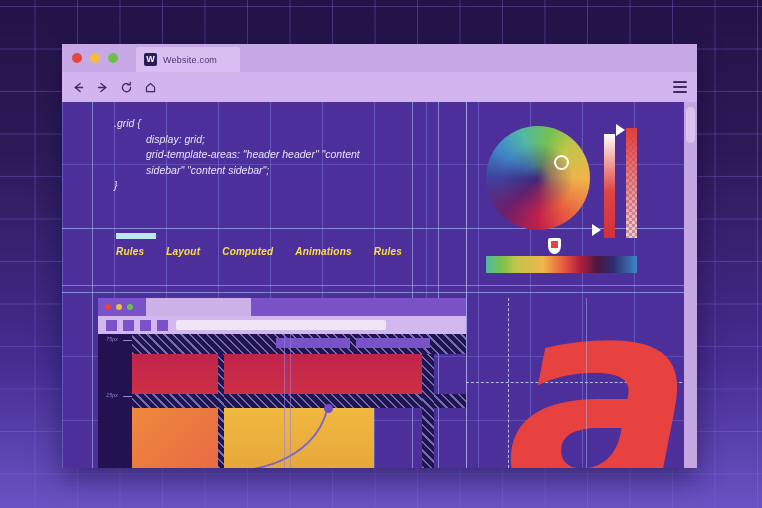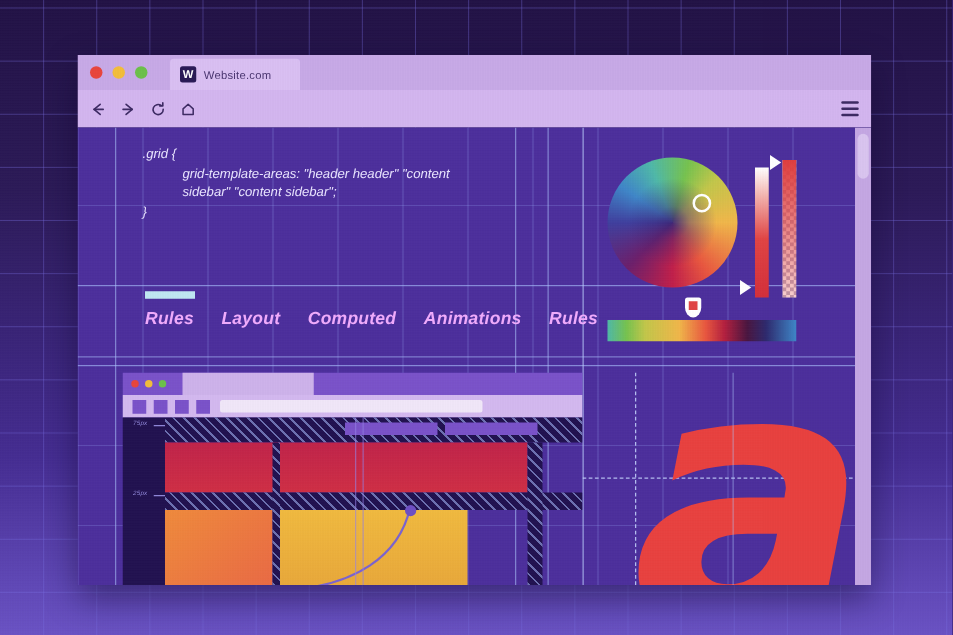--- a/index.html
+++ b/index.html
@@ -85,21 +85,21 @@
     position:absolute;left:52px;top:14px;width:350px;
     font-family:"Liberation Sans", sans-serif;
     font-size:10.5px;line-height:15.5px;color:#e9e4ff;white-space:pre;
   }
   .code .ind{padding-left:32px;display:block;}
 
   
   .dt-tabs{
     position:absolute;left:54px;top:144px;display:flex;gap:22px;align-items:center;
   }
-  .dt-tab{font-size:14px;font-weight:bold;color:#f0abfc;letter-spacing:.2px;}
+  .dt-tab{font-size:10px;font-weight:bold;color:#fde047;letter-spacing:.2px;}
   .dt-underline{position:absolute;left:54px;top:131px;width:40px;height:6px;background:#bfe7f2;}
 
   
   .col-div{position:absolute;left:404px;top:0;bottom:0;width:1px;background:rgba(190,210,255,.7);}
 
   
   .cp{position:absolute;left:418px;top:14px;width:170px;height:160px;}
   .wheel{
     position:absolute;left:6px;top:10px;width:104px;height:104px;border-radius:50%;
     background:conic-gradient(from 90deg,
@@ -239,21 +239,21 @@
 
       <div class="vline" style="left:30px;"></div>
       <div class="vline" style="left:350px;"></div>
       <div class="vline" style="left:376px;"></div>
       <div class="hline" style="top:126px;"></div>
       <div class="hline" style="top:183px;"></div>
       <div class="hline" style="top:190px;"></div>
       <div class="col-div"></div>
 
       <div class="code"><span>.grid {</span>
-<span class="ind">grid-template-areas: "header header" "content</span><span class="ind">sidebar" "content sidebar";</span><span>}</span></div>
+<span class="ind">display: grid;</span><span class="ind">grid-template-areas: "header header" "content</span><span class="ind">sidebar" "content sidebar";</span><span>}</span></div>
 
       <div class="dt-underline"></div>
       <div class="dt-tabs">
         <span class="dt-tab">Rules</span>
         <span class="dt-tab">Layout</span>
         <span class="dt-tab">Computed</span>
         <span class="dt-tab">Animations</span>
         <span class="dt-tab">Rules</span>
       </div>
 

